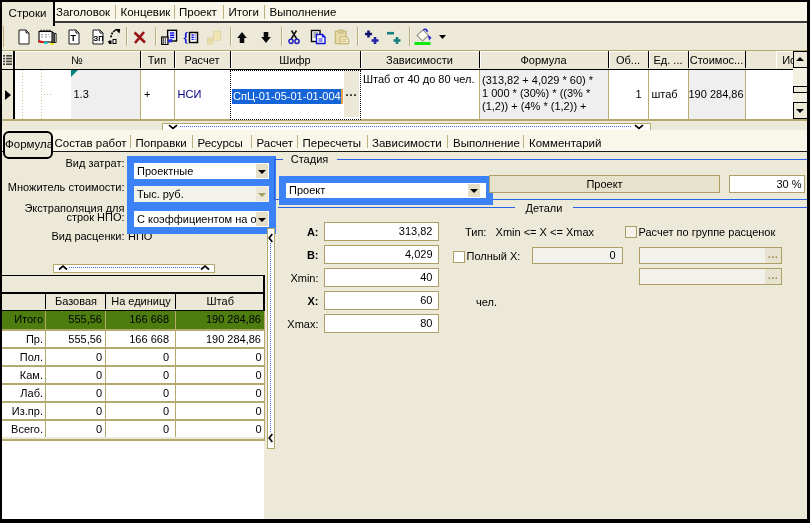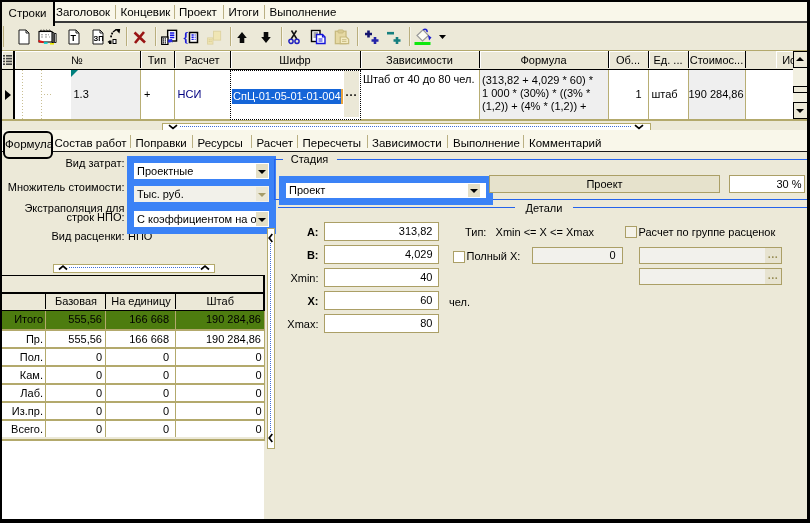--- a/index.html
+++ b/index.html
@@ -410,21 +410,21 @@
 <div class="a lblb" style="left:260px;top:225.5px">A:</div>
 <div class="a fld" style="top:222px">313,82</div>
 <div class="a lblb" style="left:260px;top:248.5px">B:</div>
 <div class="a fld" style="top:245px">4,029</div>
 <div class="a lbl2" style="left:260px;top:271.5px">Xmin:</div>
 <div class="a fld" style="top:268px">40</div>
 <div class="a lblb" style="left:260px;top:294.5px">X:</div>
 <div class="a fld" style="top:291px">60</div>
 <div class="a lbl2" style="left:260px;top:317.5px">Xmax:</div>
 <div class="a fld" style="top:314px">80</div>
-<div class="a" style="left:449px;top:295.5px;height:12px;line-height:12px">чел.</div>
+<div class="a" style="left:476px;top:295.5px;height:12px;line-height:12px">чел.</div>
 <div class="a" style="left:465px;top:225.5px;height:12px;line-height:12px">Тип:&nbsp;&nbsp;&nbsp;Xmin &lt;= X &lt;= Xmax</div>
 <div class="a cb" style="left:452.5px;top:251px"></div>
 <div class="a" style="left:466.5px;top:249.5px;height:12px;line-height:12px">Полный X:</div>
 <div class="a tb r" style="left:531.5px;top:247px;width:83px;height:15px;line-height:15px;background:#f2f1ec;padding-right:6px">0</div>
 <div class="a cb" style="left:624.5px;top:225.5px;background:#f4f2e8"></div>
 <div class="a" style="left:638.5px;top:225.5px;height:12px;line-height:12px">Расчет по группе расценок</div>
 <div class="a tb" style="left:639px;top:246.5px;width:141px;height:15px;background:#f2f1ec">
  <div class="a" style="left:125px;top:0;width:16px;height:15px;background:#e7e3d0;color:#9a8f58;text-align:center;line-height:13px;font-weight:bold;letter-spacing:0.5px">...</div>
   </div>
 <div class="a tb" style="left:639px;top:268px;width:141px;height:15px;background:#f2f1ec">

